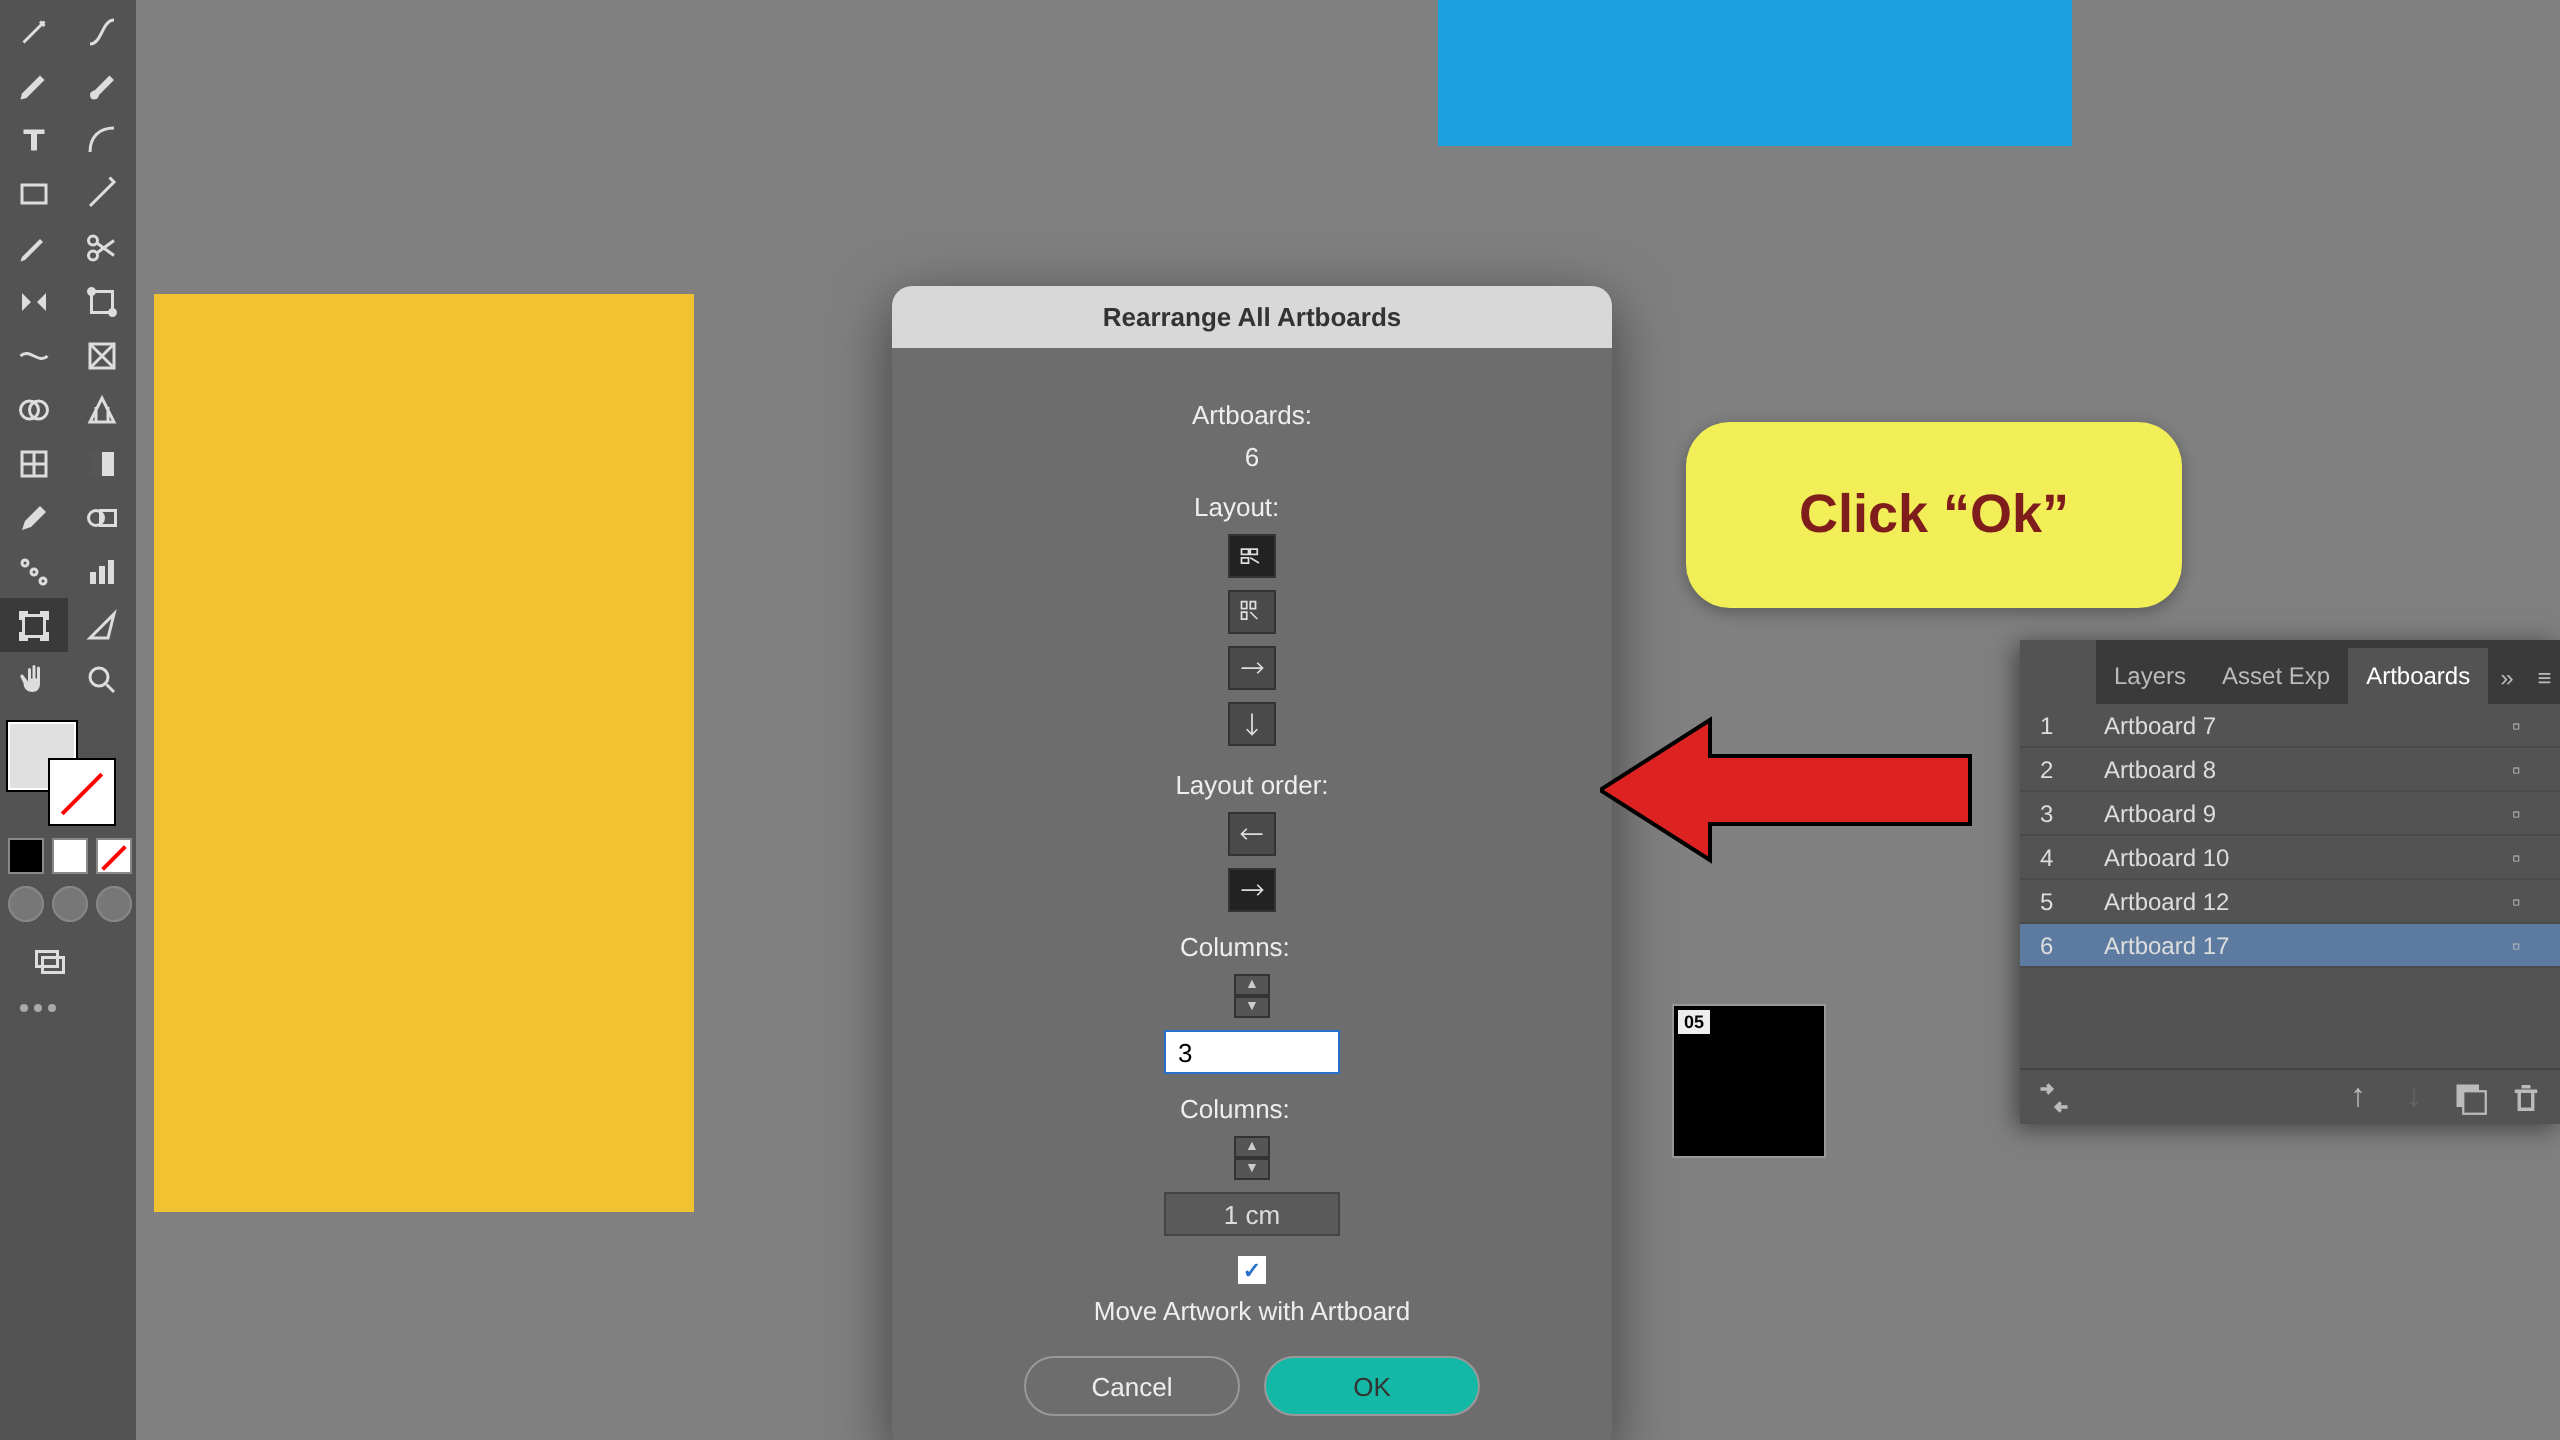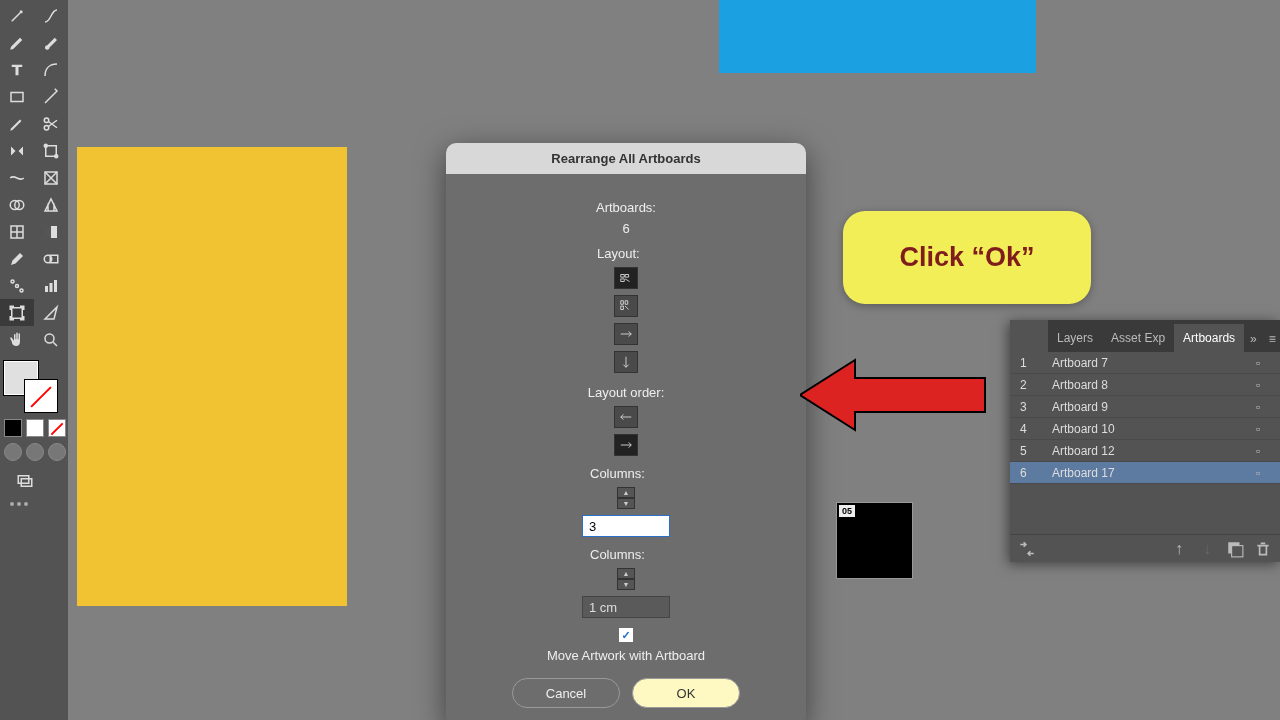--- a/index.html
+++ b/index.html
@@ -38,21 +38,21 @@
 .layout-btn svg{width:14px;height:14px;fill:#ddd;}
 .spin { width:18px; display:flex; flex-direction:column; }
 .spin div{height:11px;background:#555;border:1px solid #333;font-size:7px;color:#ccc;text-align:center;line-height:9px;}
 .num-input { height:22px; background:#fff; border:1px solid #2870c9; color:#000; padding:0 6px; font-size:13px; }
 .num-plain { height:22px; background:#5a5a5a; border:1px solid #444; color:#ddd; padding:0 6px; font-size:13px; }
 .check { width:14px; height:14px; background:#fff; display:inline-flex;align-items:center;justify-content:center; }
 .check::after{content:'✓';color:#2870c9;font-size:11px;font-weight:bold;}
 .dlg-btns { display:flex; justify-content:center; gap:12px; margin-top:15px; }
 .btn { width:108px; height:30px; border-radius:15px; border:1px solid #999; font-size:13px; cursor:pointer; }
 .btn-cancel { background:#6d6d6d; color:#eee; }
-.btn-ok { background:#fef9c3; color:#333;text-align:center; }
+.btn-ok { background:#14b8a6; color:#333;text-align:center; }
 
 .callout { position:absolute; left:843px; top:211px; width:248px; height:93px; background:#f1ee57; border-radius:22px; display:flex;align-items:center;justify-content:center; font-size:27px; font-weight:bold; color:#7f1d1d; box-shadow:0 2px 8px rgba(0,0,0,.3);}
 .arrow { position:absolute; left:800px; top:350px; }
 
 .panel { position:absolute; left:1010px; top:320px; width:270px; background:#535353; box-shadow:-2px 2px 12px rgba(0,0,0,.5); }
 .panel-tabs { display:flex; background:#3a3a3a; height:32px; align-items:flex-end;margin-left:38px; }
 .ptab { padding:7px 9px; font-size:12px; color:#bbb; cursor:pointer; white-space:nowrap; }
 .ptab.active { background:#535353; color:#fff; }
 .panel-tabs .spacer{flex:1;}
 .ptab-icon{padding:6px;color:#bbb;cursor:pointer;font-size:12px;}
@@ -328,21 +328,21 @@
           <div>▼</div>
         </div>
       <input class="num-input" style="width: 88px;" value="3">
     </div>
     <div class="dlg-row">
       <div class="dlg-label" style="width:72px">Columns:</div>
       <div class="spin">
           <div>▲</div>
           <div>▼</div>
         </div>
-      <input class="num-plain" style="width: 88px;" value="1 cm">
+      <input class="num-plain" style="width: 88px; text-align: center;" value="1 cm">
     </div>
     <div class="dlg-row" style="justify-content:space-between">
       <span class="check"></span>
       <span>Move Artwork with Artboard</span>
     </div>
     <div class="dlg-btns">
       <button class="btn btn-cancel">Cancel</button>
       <button class="btn btn-ok">OK</button>
     </div>
   </div>

